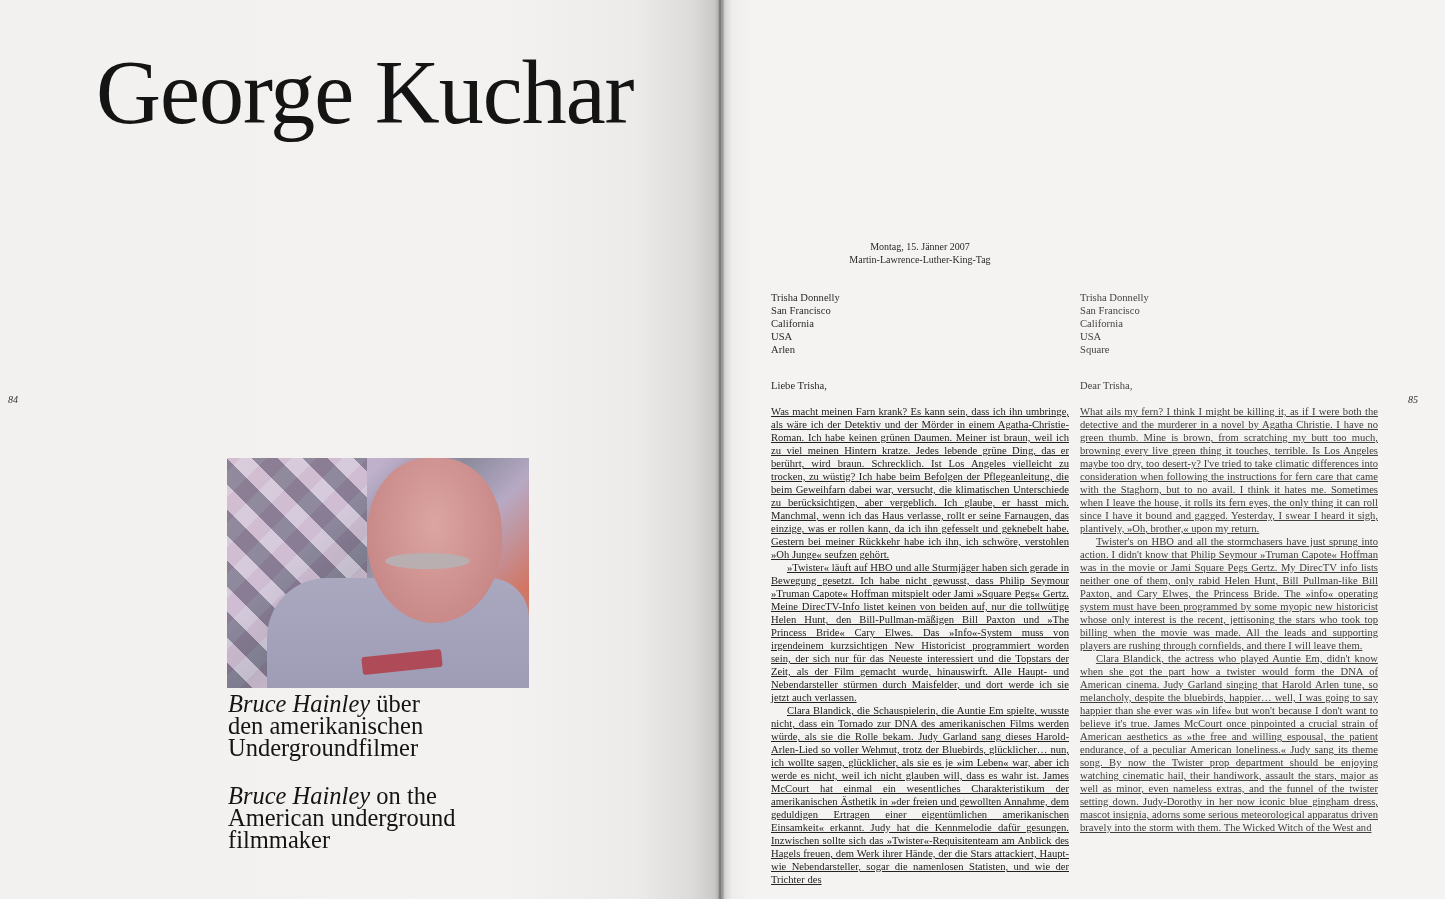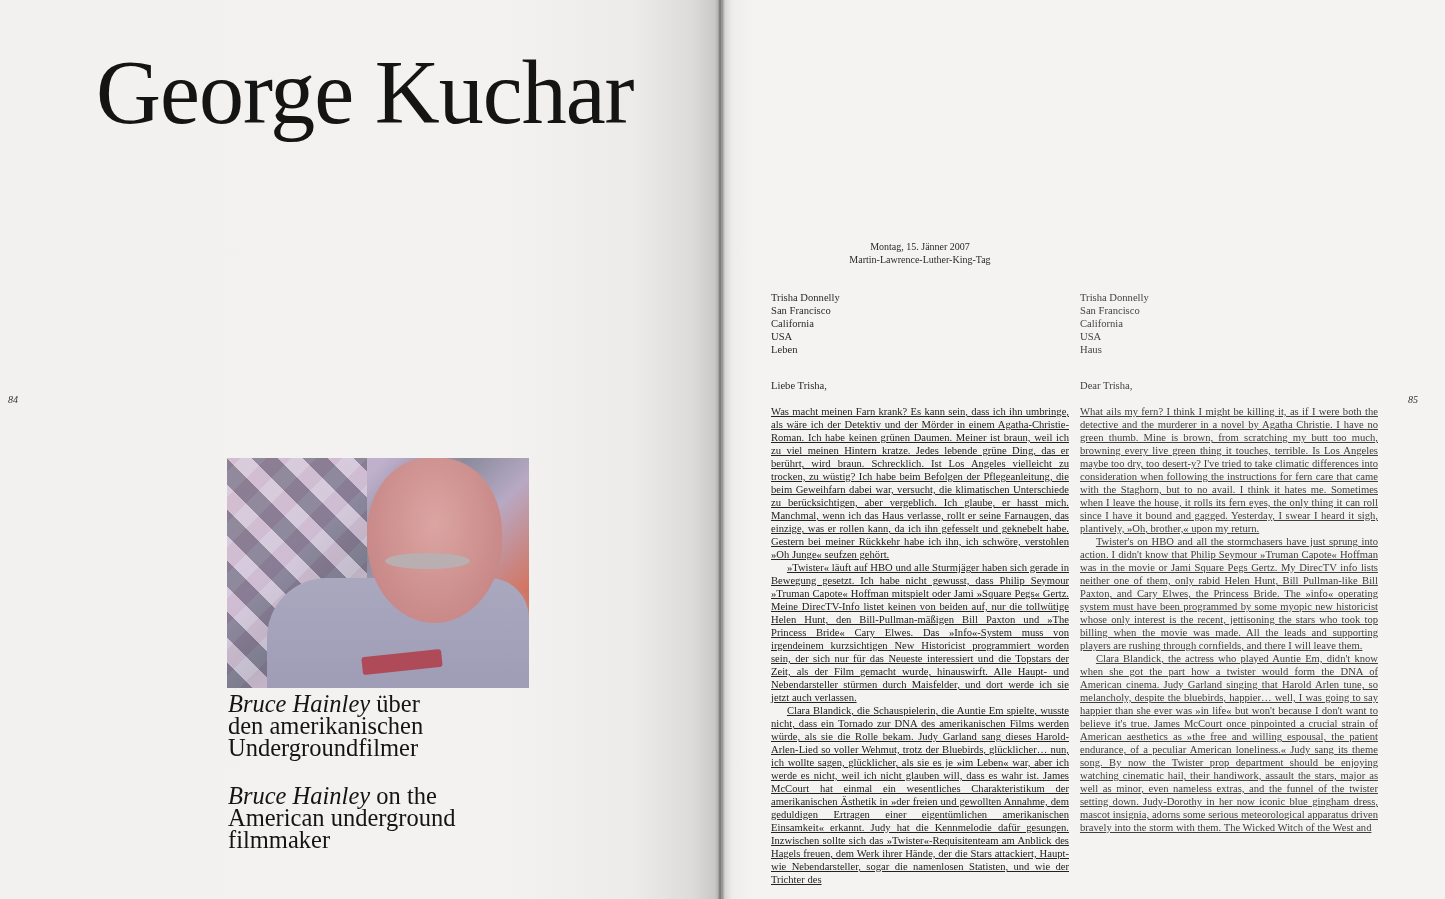--- a/index.html
+++ b/index.html
@@ -122,29 +122,29 @@
 
   <div class="date-block date-de">
     <div>Montag, 15. Jänner 2007</div>
     <div>Martin-Lawrence-Luther-King-Tag</div>
   </div>
   <div class="addr-block addr-de">
     <div>Trisha Donnelly</div>
     <div>San Francisco</div>
     <div>California</div>
     <div>USA</div>
-    <div>Leben</div>
+    <div>Arlen</div>
   </div>
 
   <div class="addr-block addr-en">
     <div>Trisha Donnelly</div>
     <div>San Francisco</div>
     <div>California</div>
     <div>USA</div>
-    <div>Haus</div>
+    <div>Square</div>
   </div>
 
   <div class="salutation sal-de">Liebe Trisha,</div>
   <div class="salutation sal-en">Dear Trisha,</div>
 
   <div class="body body-de">
     <p>Was macht meinen Farn krank? Es kann sein, dass ich ihn umbringe, als wäre ich der Detektiv und der Mörder in einem Agatha-Christie-Roman. Ich habe keinen grünen Daumen. Meiner ist braun, weil ich zu viel meinen Hintern kratze. Jedes lebende grüne Ding, das er berührt, wird braun. Schrecklich. Ist Los Angeles vielleicht zu trocken, zu wüstig? Ich habe beim Befolgen der Pflegeanleitung, die beim Geweihfarn dabei war, versucht, die klimatischen Unterschiede zu berücksichtigen, aber vergeblich. Ich glaube, er hasst mich. Manchmal, wenn ich das Haus verlasse, rollt er seine Farnaugen, das einzige, was er rollen kann, da ich ihn gefesselt und geknebelt habe. Gestern bei meiner Rückkehr habe ich ihn, ich schwöre, verstohlen »Oh Junge« seufzen gehört.</p>
     <p>»Twister« läuft auf HBO und alle Sturmjäger haben sich gerade in Bewegung gesetzt. Ich habe nicht gewusst, dass Philip Seymour »Truman Capote« Hoffman mitspielt oder Jami »Square Pegs« Gertz. Meine DirecTV-Info listet keinen von beiden auf, nur die tollwütige Helen Hunt, den Bill-Pullman-mäßigen Bill Paxton und »The Princess Bride« Cary Elwes. Das »Info«-System muss von irgendeinem kurzsichtigen New Historicist programmiert worden sein, der sich nur für das Neueste interessiert und die Topstars der Zeit, als der Film gemacht wurde, hinauswirft. Alle Haupt- und Nebendarsteller stürmen durch Maisfelder, und dort werde ich sie jetzt auch verlassen.</p>
     <p>Clara Blandick, die Schauspielerin, die Auntie Em spielte, wusste nicht, dass ein Tornado zur DNA des amerikanischen Films werden würde, als sie die Rolle bekam. Judy Garland sang dieses Harold-Arlen-Lied so voller Wehmut, trotz der Bluebirds, glücklicher… nun, ich wollte sagen, glücklicher, als sie es je »im Leben« war, aber ich werde es nicht, weil ich nicht glauben will, dass es wahr ist. James McCourt hat einmal ein wesentliches Charakteristikum der amerikanischen Ästhetik in »der freien und gewollten Annahme, dem geduldigen Ertragen einer eigentümlichen amerikanischen Einsamkeit« erkannt. Judy hat die Kennmelodie dafür gesungen. Inzwischen sollte sich das »Twister«-Requisitenteam am Anblick des Hagels freuen, dem Werk ihrer Hände, der die Stars attackiert, Haupt- wie Nebendarsteller, sogar die namenlosen Statisten, und wie der Trichter des</p>
   </div>

